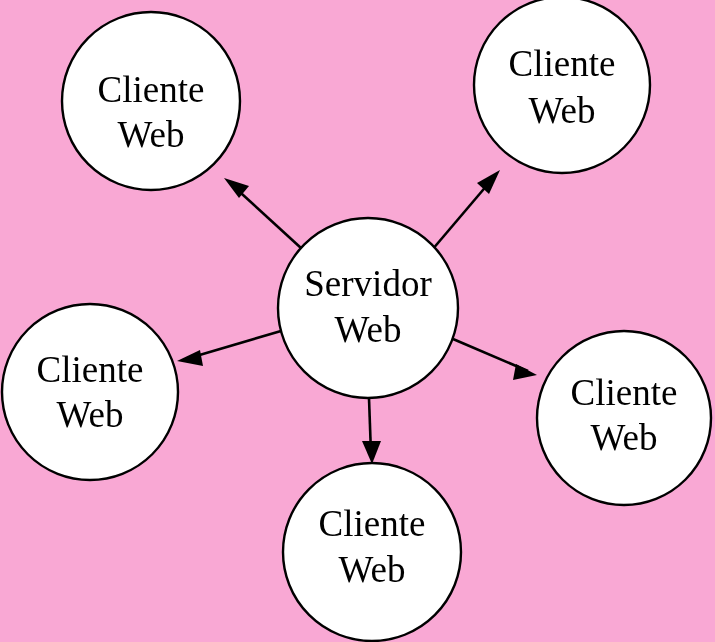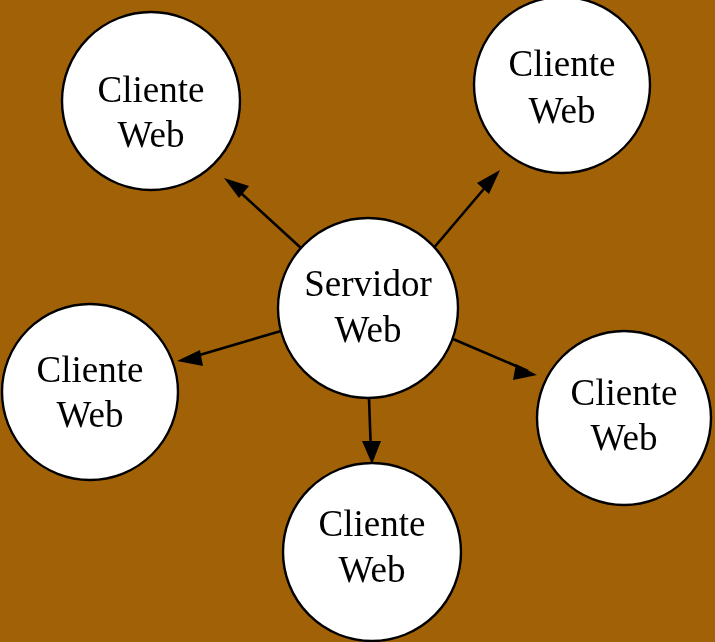--- a/index.html
+++ b/index.html
@@ -8,21 +8,21 @@
     padding: 0;
     background: #ffffff;
   }
   body {
     font-family: "Liberation Serif", "DejaVu Serif", serif;
   }
   #diagram-canvas {
     position: relative;
     width: 715px;
     height: 642px;
-    background: #a16207;
+    background: #f9a8d4;
     overflow: hidden;
   }
   #diagram-svg {
     position: absolute;
     top: 0;
     left: 0;
     width: 715px;
     height: 642px;
     display: block;
   }

